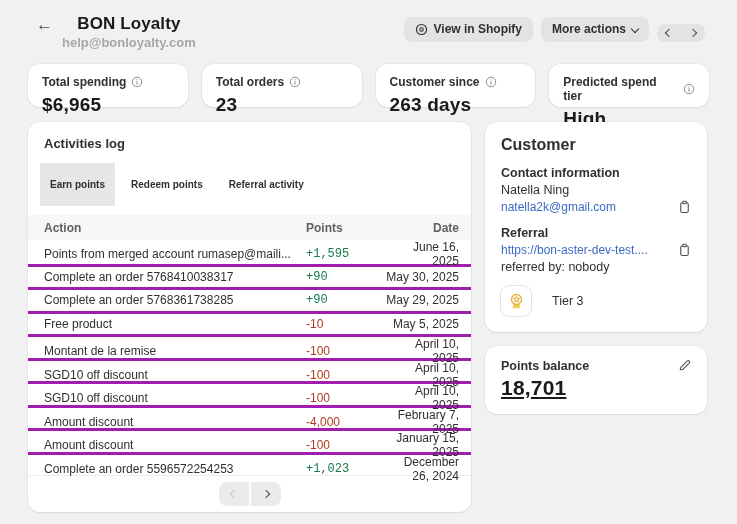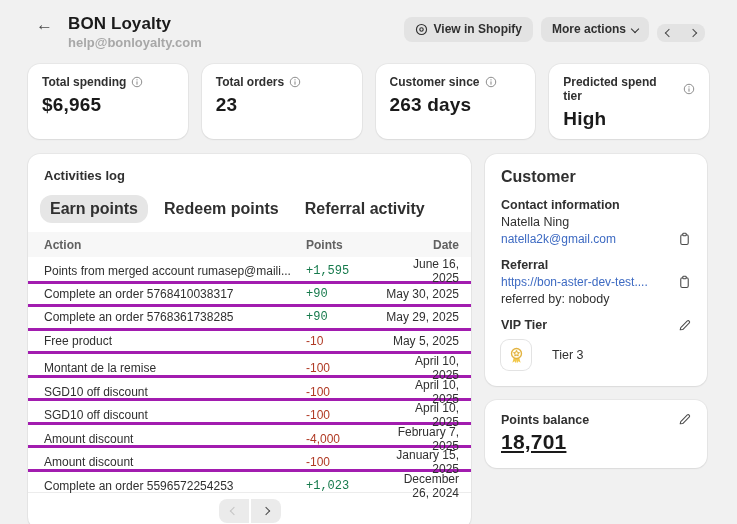--- a/index.html
+++ b/index.html
@@ -9,21 +9,21 @@
     font-family:"Liberation Sans", sans-serif;
     color:#303030;
     overflow:hidden;
     -webkit-font-smoothing:antialiased;
   }
   .page { width:737px; height:524px; padding:14px 28px 16px; }
 
   
   .page-header { display:flex; align-items:flex-start; padding:0 4px 0 8px; }
   .back-btn { background:none; border:none; font-size:17px; color:#4a4a4a; cursor:pointer; line-height:20px; margin-top:1px; }
-  .title-block { margin-left:15px; }
+  .title-block { margin-left:9px;text-align:center; }
   .page-title { font-size:17px; font-weight:700; color:#1a1a1a; line-height:20px; letter-spacing:.1px; }
   .page-subtitle { font-size:13px; font-weight:600; color:#a8a8a8; margin-top:1px; }
   .header-actions { margin-left:auto; display:flex; gap:8px; align-items:flex-end; margin-top:3px; }
   .pill-btn {
     display:inline-flex; align-items:center; gap:6px;
     background:#e3e3e3; border:none; border-radius:8px;
     padding:6px 11px; font-family:inherit; font-size:12px; font-weight:600; color:#303030;
     cursor:pointer; line-height:13px;
   }
   .pill-btn svg { display:block; }
@@ -35,41 +35,41 @@
   .chev { width:6px; height:6px; border-right:1.6px solid currentColor; border-bottom:1.6px solid currentColor; display:inline-block; }
   .chev.down  { transform:rotate(45deg); margin-top:-2px; }
   .chev.right { transform:rotate(-45deg); }
   .chev.left  { transform:rotate(135deg); }
 
   
   .stats-row { display:flex; gap:14px; margin-top:14px; }
   .stat-card {
     flex:1; background:#fff; border-radius:12px;
     box-shadow:0 1px 2px rgba(0,0,0,.06), 0 0 0 1px rgba(0,0,0,.04);
-    padding:11px 14px; height:75px;
+    padding:11px 14px; height:43px;
   }
   .stat-label-row { display:flex; align-items:center; gap:5px; }
   .stat-label { font-size:12px; font-weight:650; color:#303030; }
   .stat-value { font-size:19px; font-weight:650; color:#1a1a1a; margin-top:5px; letter-spacing:.2px; }
   .info-ic { flex:0 0 auto; color:#8a8a8a; }
 
   
   .main-row { display:flex; gap:14px; margin-top:15px; align-items:flex-start; }
   .card {
     background:#fff; border-radius:12px;
     box-shadow:0 1px 2px rgba(0,0,0,.06), 0 0 0 1px rgba(0,0,0,.04);
   }
 
   
   .activities-card { width:443px; padding-bottom:0; overflow:hidden; }
   .card-title { font-size:13px; font-weight:650; color:#303030; padding:14px 16px 11px; }
   .tabs-row { display:flex; gap:6px; padding:1px 12px 9px; }
   .tab {
-    background:none; border:none; border-radius:12px; padding:5px 10px;
-    font-family:inherit; font-size:16px; font-weight:600; color:#303030; cursor:pointer;
+    background:none; border:none; border-radius:0; padding:16px 10px;
+    font-family:inherit; font-size:10px; font-weight:600; color:#303030; cursor:pointer;
   }
   .tab.active { background:#e6e6e6; }
   .thead, .trow { display:grid; grid-template-columns:262px 80px 1fr; align-items:center; padding:0 12px 0 16px; }
   .thead { background:#f7f7f7; height:25px; font-size:12px; font-weight:600; color:#616161; }
   .trow { height:23.5px; font-size:12px; color:#303030; border-top:3px solid #a21caf; }
   .trow:first-of-type { border-top:none; }
   .c-date, .h-date { text-align:right; }
   .c-points.pos { color:#167a4c;font-family:Liberation Mono, monospace; }
   .c-points.neg { color:#b03a24; }
   .table-footer { border-top:1px solid #ececec; height:37px; display:flex; align-items:center; justify-content:center; }
@@ -310,28 +310,20 @@
               <svg width="13" height="14" viewBox="0 0 16 18" fill="none">
                 <rect x="3.2" y="3.6" width="9.6" height="12.4" rx="2" stroke="#4a4a4a" stroke-width="1.4"></rect>
                 <rect x="5.8" y="1.6" width="4.4" height="3.2" rx="1" fill="#fff" stroke="#4a4a4a" stroke-width="1.4"></rect>
               </svg>
             </button>
           </div>
           <div class="sect-text">referred by: nobody</div>
         </div>
 
         <div class="sect">
-          <div class="sect-head-row">
-            <div class="sect-head">VIP Tier</div>
-            <button class="icon-btn">
-              <svg width="13" height="13" viewBox="0 0 18 18" fill="none">
-                <path d="M3 15l.8-3.2L12.9 2.7a2 2 0 0 1 2.8 2.8L6.6 14.6 3 15z" stroke="#4a4a4a" stroke-width="1.4" stroke-linejoin="round"></path>
-              </svg>
-            </button>
-          </div>
           <div class="tier-row">
             <span class="tier-badge">
               <svg width="19" height="19" viewBox="0 0 24 24" fill="none">
                 <path d="M8.6 14.5 L6.8 21 L9.6 19.2 L11.3 21.8 L12.6 16" fill="#f2c84b"></path>
                 <path d="M15.4 14.5 L17.2 21 L14.4 19.2 L12.7 21.8 L11.4 16" fill="#f2c84b"></path>
                 <circle cx="12" cy="9.5" r="6.3" stroke="#e3b341" stroke-width="1.7" fill="#fffdf2"></circle>
                 <path d="M12 5.8l1.1 2.2 2.4.35-1.75 1.7.4 2.4L12 11.3l-2.15 1.15.4-2.4-1.75-1.7 2.4-.35z" stroke="#e3b341" stroke-width="1.3" stroke-linejoin="round" fill="none"></path>
               </svg>
             </span>
             <span class="tier-name">Tier 3</span>

